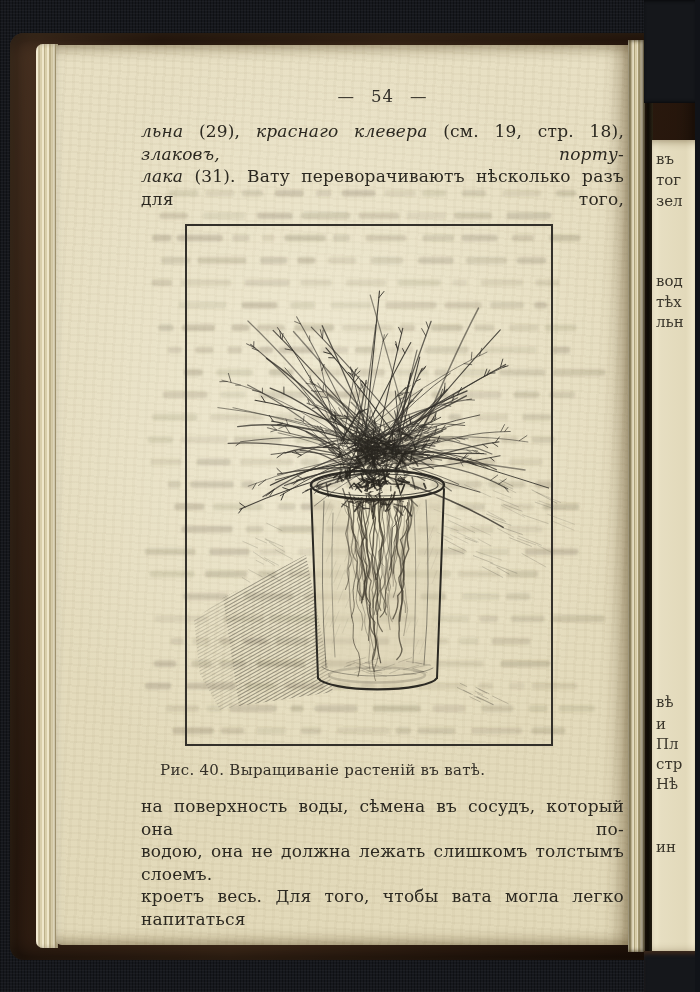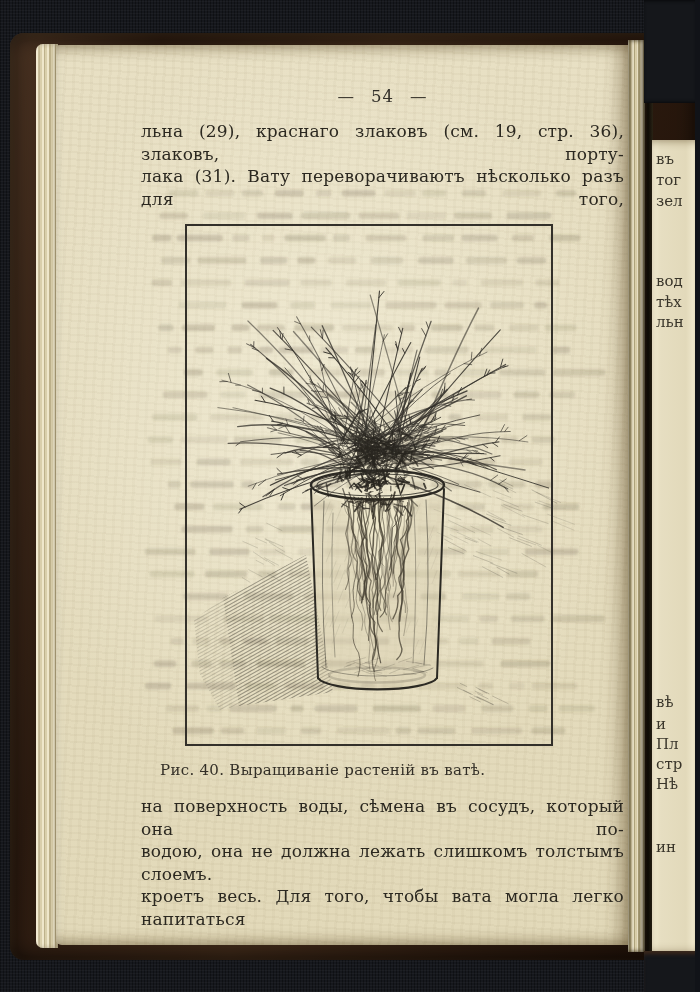--- a/index.html
+++ b/index.html
@@ -29,21 +29,21 @@
                inset 0 -9px 14px -7px rgba(80,60,25,.4),
                inset 6px 0 10px -6px rgba(255,255,240,.6);
     color:#2b2820;overflow:hidden;}
   .abs{position:absolute;}
   .pagenum-row{top:42px;left:85px;width:483px;display:flex;justify-content:center;
     align-items:center;font-size:16.5px;letter-spacing:1px;color:#33302a;}
   .pagenum-row .dash{margin:0 16px;color:#3a362e;}
   .para{left:85px;width:483px;font-size:17px;line-height:22.6px;color:#2b2820;
     letter-spacing:.2px;}
   .tline{text-align:justify;text-align-last:justify;white-space:normal;}
-  .it{}
+  .it{font-style:italic;}
   .caption{top:716px;left:104px;width:418px;text-align:left;font-size:15px;
     letter-spacing:.3px;color:#332f27;}
   .para2{top:750px;}
   .illo{position:absolute;left:0;top:0;pointer-events:none;}
   .fore-edges{position:absolute;left:628px;top:40px;width:17px;height:912px;
     background:repeating-linear-gradient(90deg,#f1e9cd 0 1.5px,#b2a67e 1.5px 3px,#dbd0ab 3px 4.5px);
     box-shadow:inset -4px 0 5px rgba(25,18,8,.6), inset 3px 0 4px rgba(40,30,12,.45);}
   .crease{position:absolute;left:644px;top:33px;width:9px;height:927px;
     background:linear-gradient(90deg, rgba(20,16,8,.25), #0d0a05 45%, #2a2315 100%);}
   .page-right{position:absolute;left:652px;top:140px;width:48px;height:815px;
@@ -1429,22 +1429,22 @@
     <div class="abs pagenum-row">
       <span class="dash">—</span>
       <span>54</span>
       <span class="dash">—</span>
     </div>
 
     <div class="abs para" style="top:75px">
       <div class="tline">
         <span class="it">льна</span>
         <span>(29),</span>
-        <span class="it">краснаго злаковъ</span>
-        <span>(см. 19, стр. 36),</span>
+        <span class="it">краснаго клевера</span>
+        <span>(см. 19, стр. 18),</span>
         <span class="it">злаковъ, порту-</span>
       </div>
       <div class="tline">
         <span class="it">лака</span>
         <span>(31). Вату переворачиваютъ нѣсколько разъ для того,</span>
       </div>
     </div>
 
     <div class="abs caption">Рис. 40. Выращиваніе растеній въ ватѣ.</div>
 

